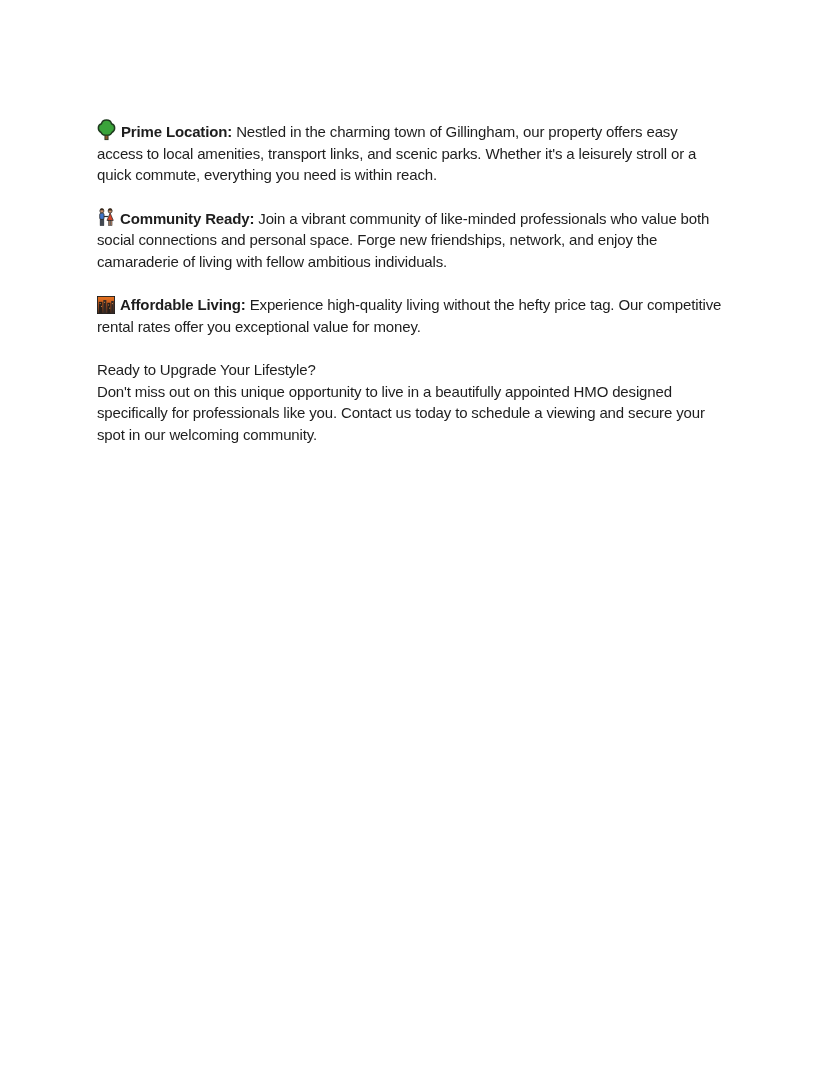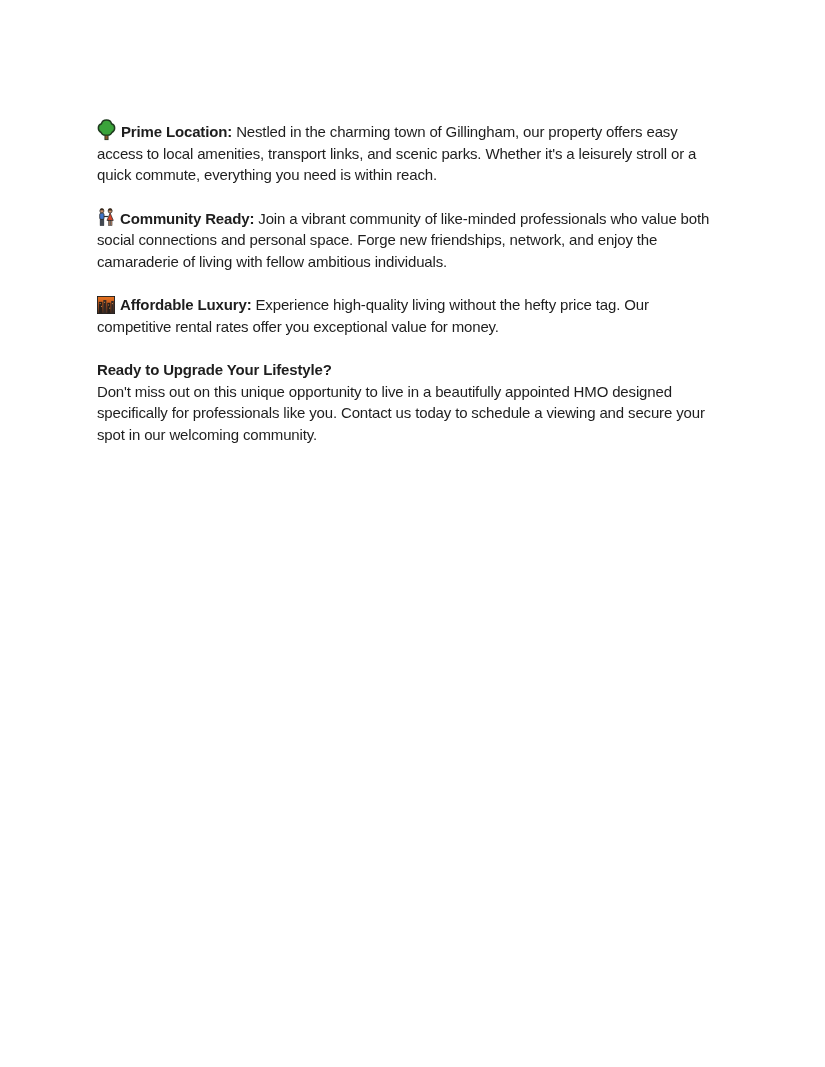--- a/index.html
+++ b/index.html
@@ -26,21 +26,21 @@
     color: #1e1e1e;
     max-width: 628px;
     margin-bottom: 22px;
   }
   .label { font-weight: bold; }
   .heading {
     font-size: 15px;
     line-height: 21.5px;
     letter-spacing: -0.15px;
     color: #1e1e1e;
-    font-weight: bold;
+    font-weight: normal;
     margin-bottom: 0;
     max-width: 628px;
   }
   .closing-para { margin-bottom: 12px; }
   .icon {
     display: inline-block;
     vertical-align: -4px;
     margin-right: 5px;
     line-height: 0;
   }
@@ -82,19 +82,19 @@
             <rect x="2" y="6.5" width="4" height="13" fill="#261e1a"></rect>
             <rect x="7" y="4.5" width="3.4" height="15" fill="#332824"></rect>
             <rect x="11.4" y="7.5" width="3.6" height="12" fill="#261e1a"></rect>
             <rect x="15.8" y="5.5" width="2.8" height="14" fill="#332824"></rect>
             <rect x="3" y="8" width="1" height="1" fill="#f0a050"></rect>
             <rect x="8" y="6.5" width="1" height="1" fill="#f0a050"></rect>
             <rect x="12.4" y="9.5" width="1" height="1" fill="#f0a050"></rect>
             <rect x="16.6" y="8" width="1" height="1" fill="#f0a050"></rect>
             <rect x="4.4" y="11" width="1" height="1" fill="#f0a050"></rect>
             <rect x="13.6" y="13" width="1" height="1" fill="#f0a050"></rect>
-          </svg></span><strong class="label">Affordable Luxury:</strong> <span>Experience high-quality living without the hefty price tag. Our competitive rental rates offer you exceptional value for money.</span></p>
+          </svg></span><strong class="label">Affordable Living:</strong> <span>Experience high-quality living without the hefty price tag. Our competitive rental rates offer you exceptional value for money.</span></p>
 
     <p class="heading">Ready to Upgrade Your Lifestyle?</p>
     <p class="para closing-para">Don't miss out on this unique opportunity to live in a beautifully appointed HMO designed specifically for professionals like you. Contact us today to schedule a viewing and secure your spot in our welcoming community.</p>
 
   </div>
 </div>
 
 </body></html>

